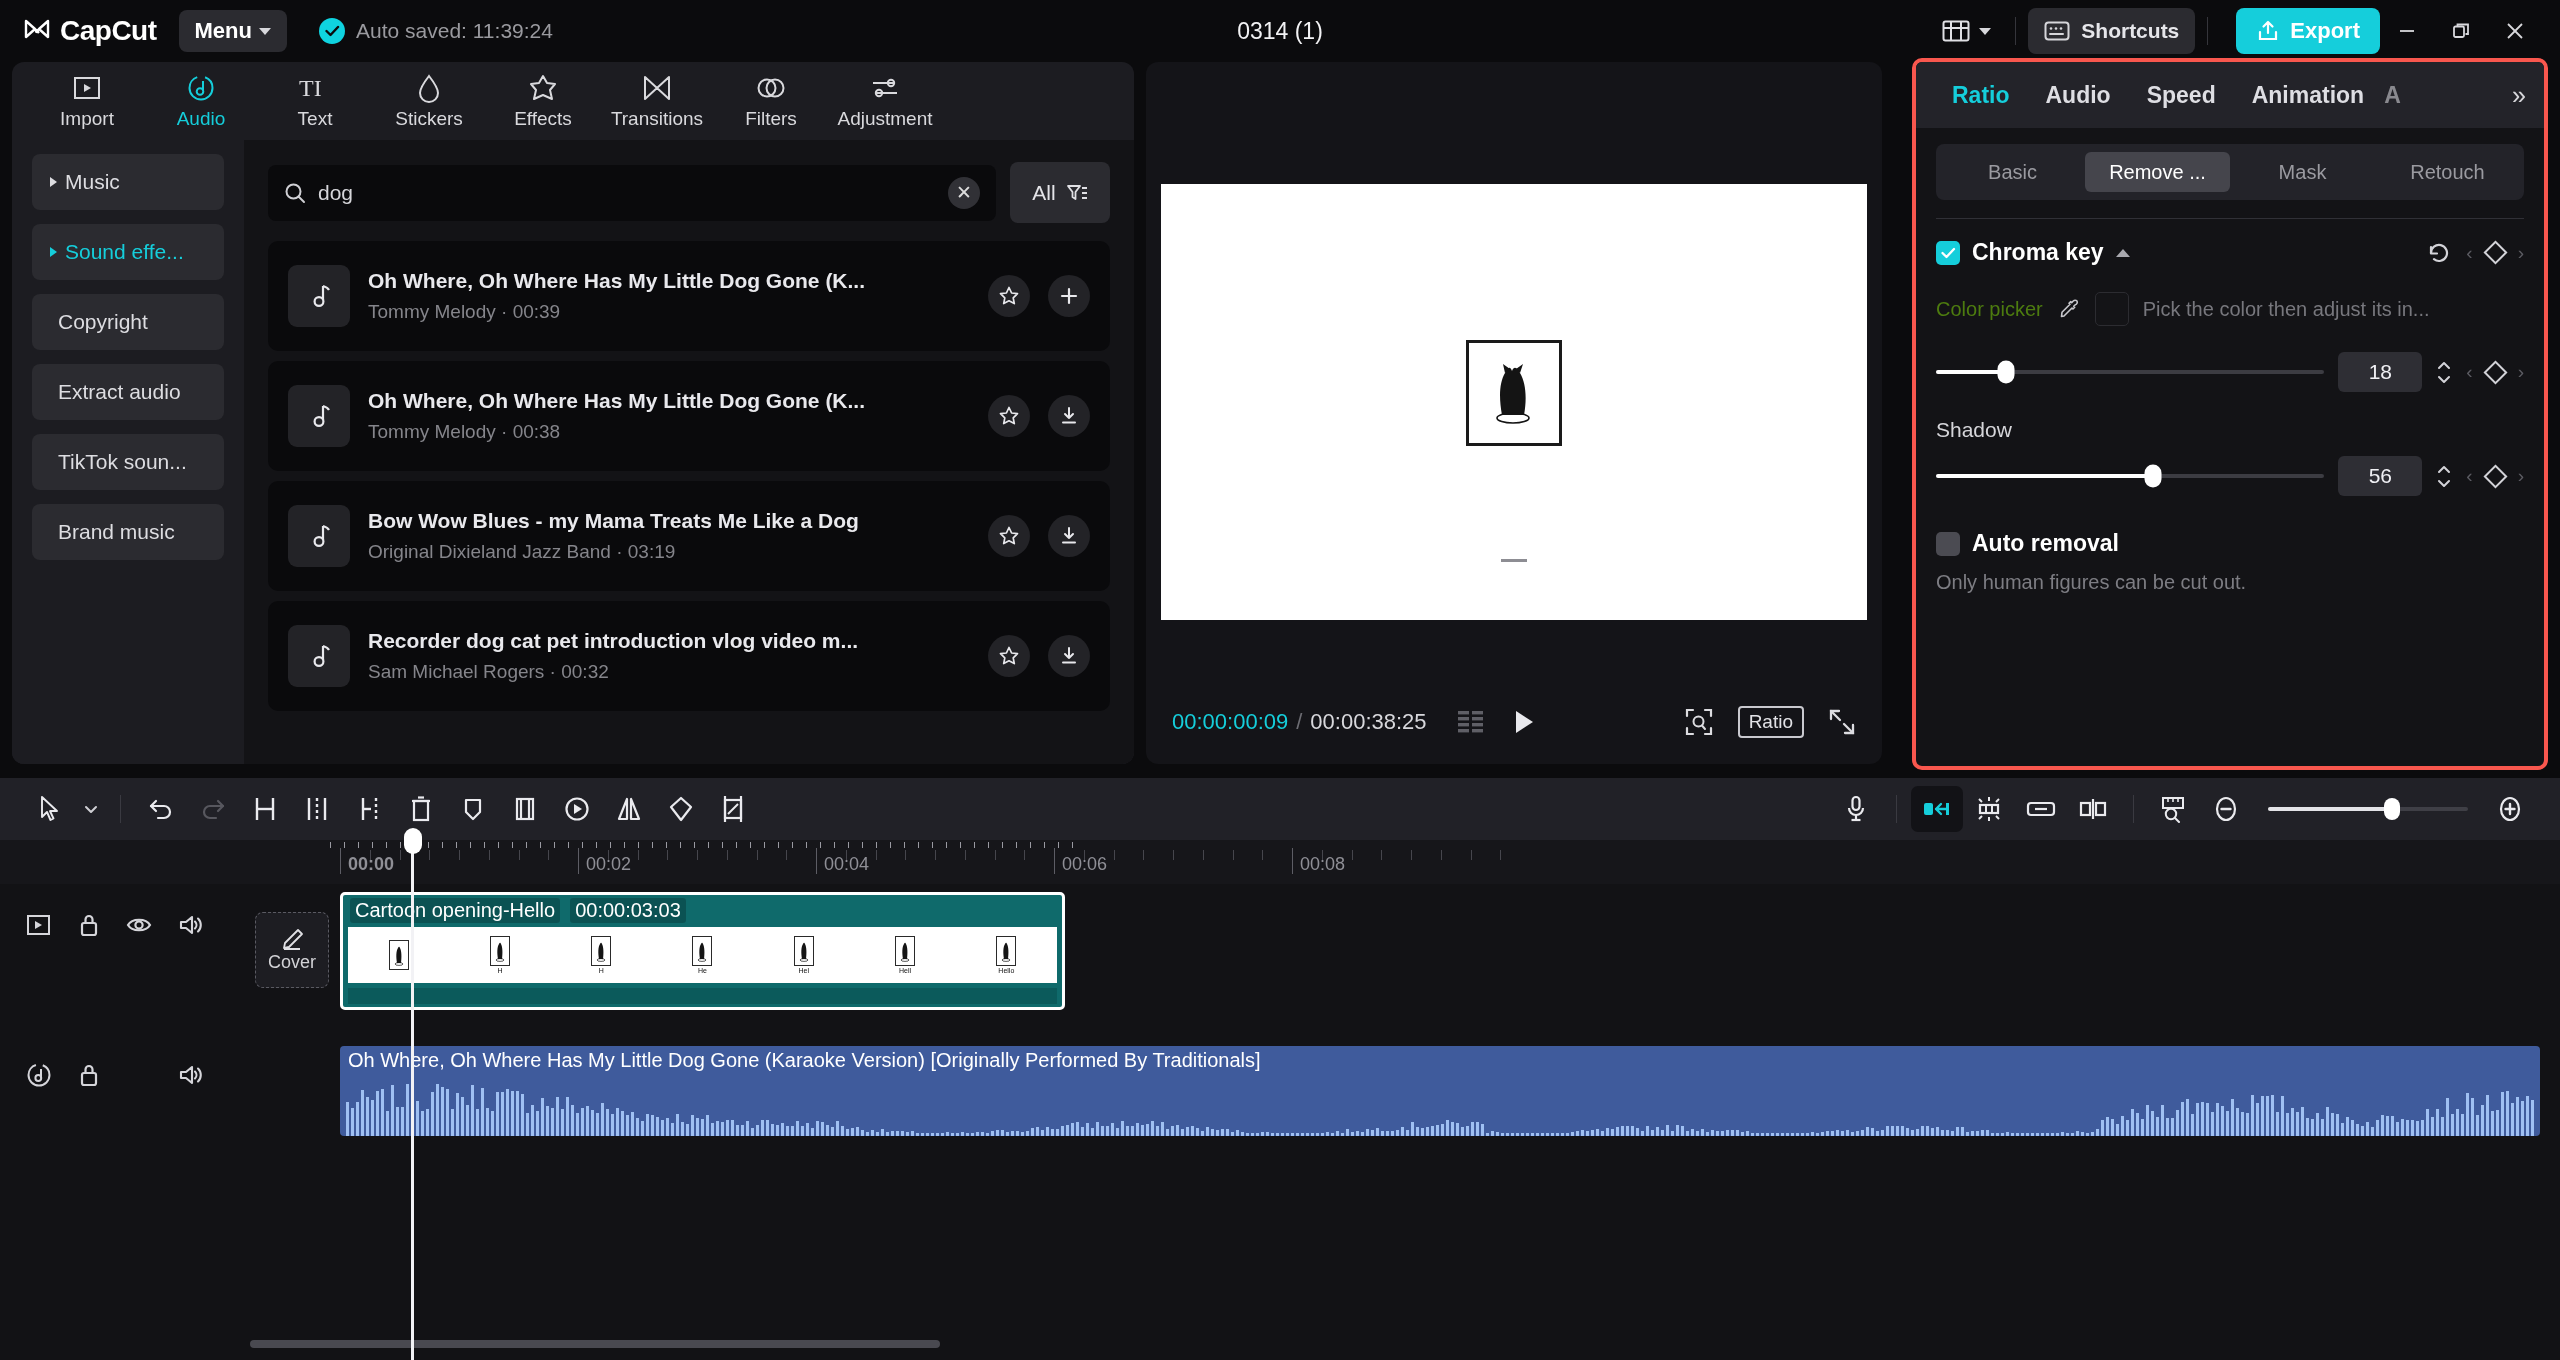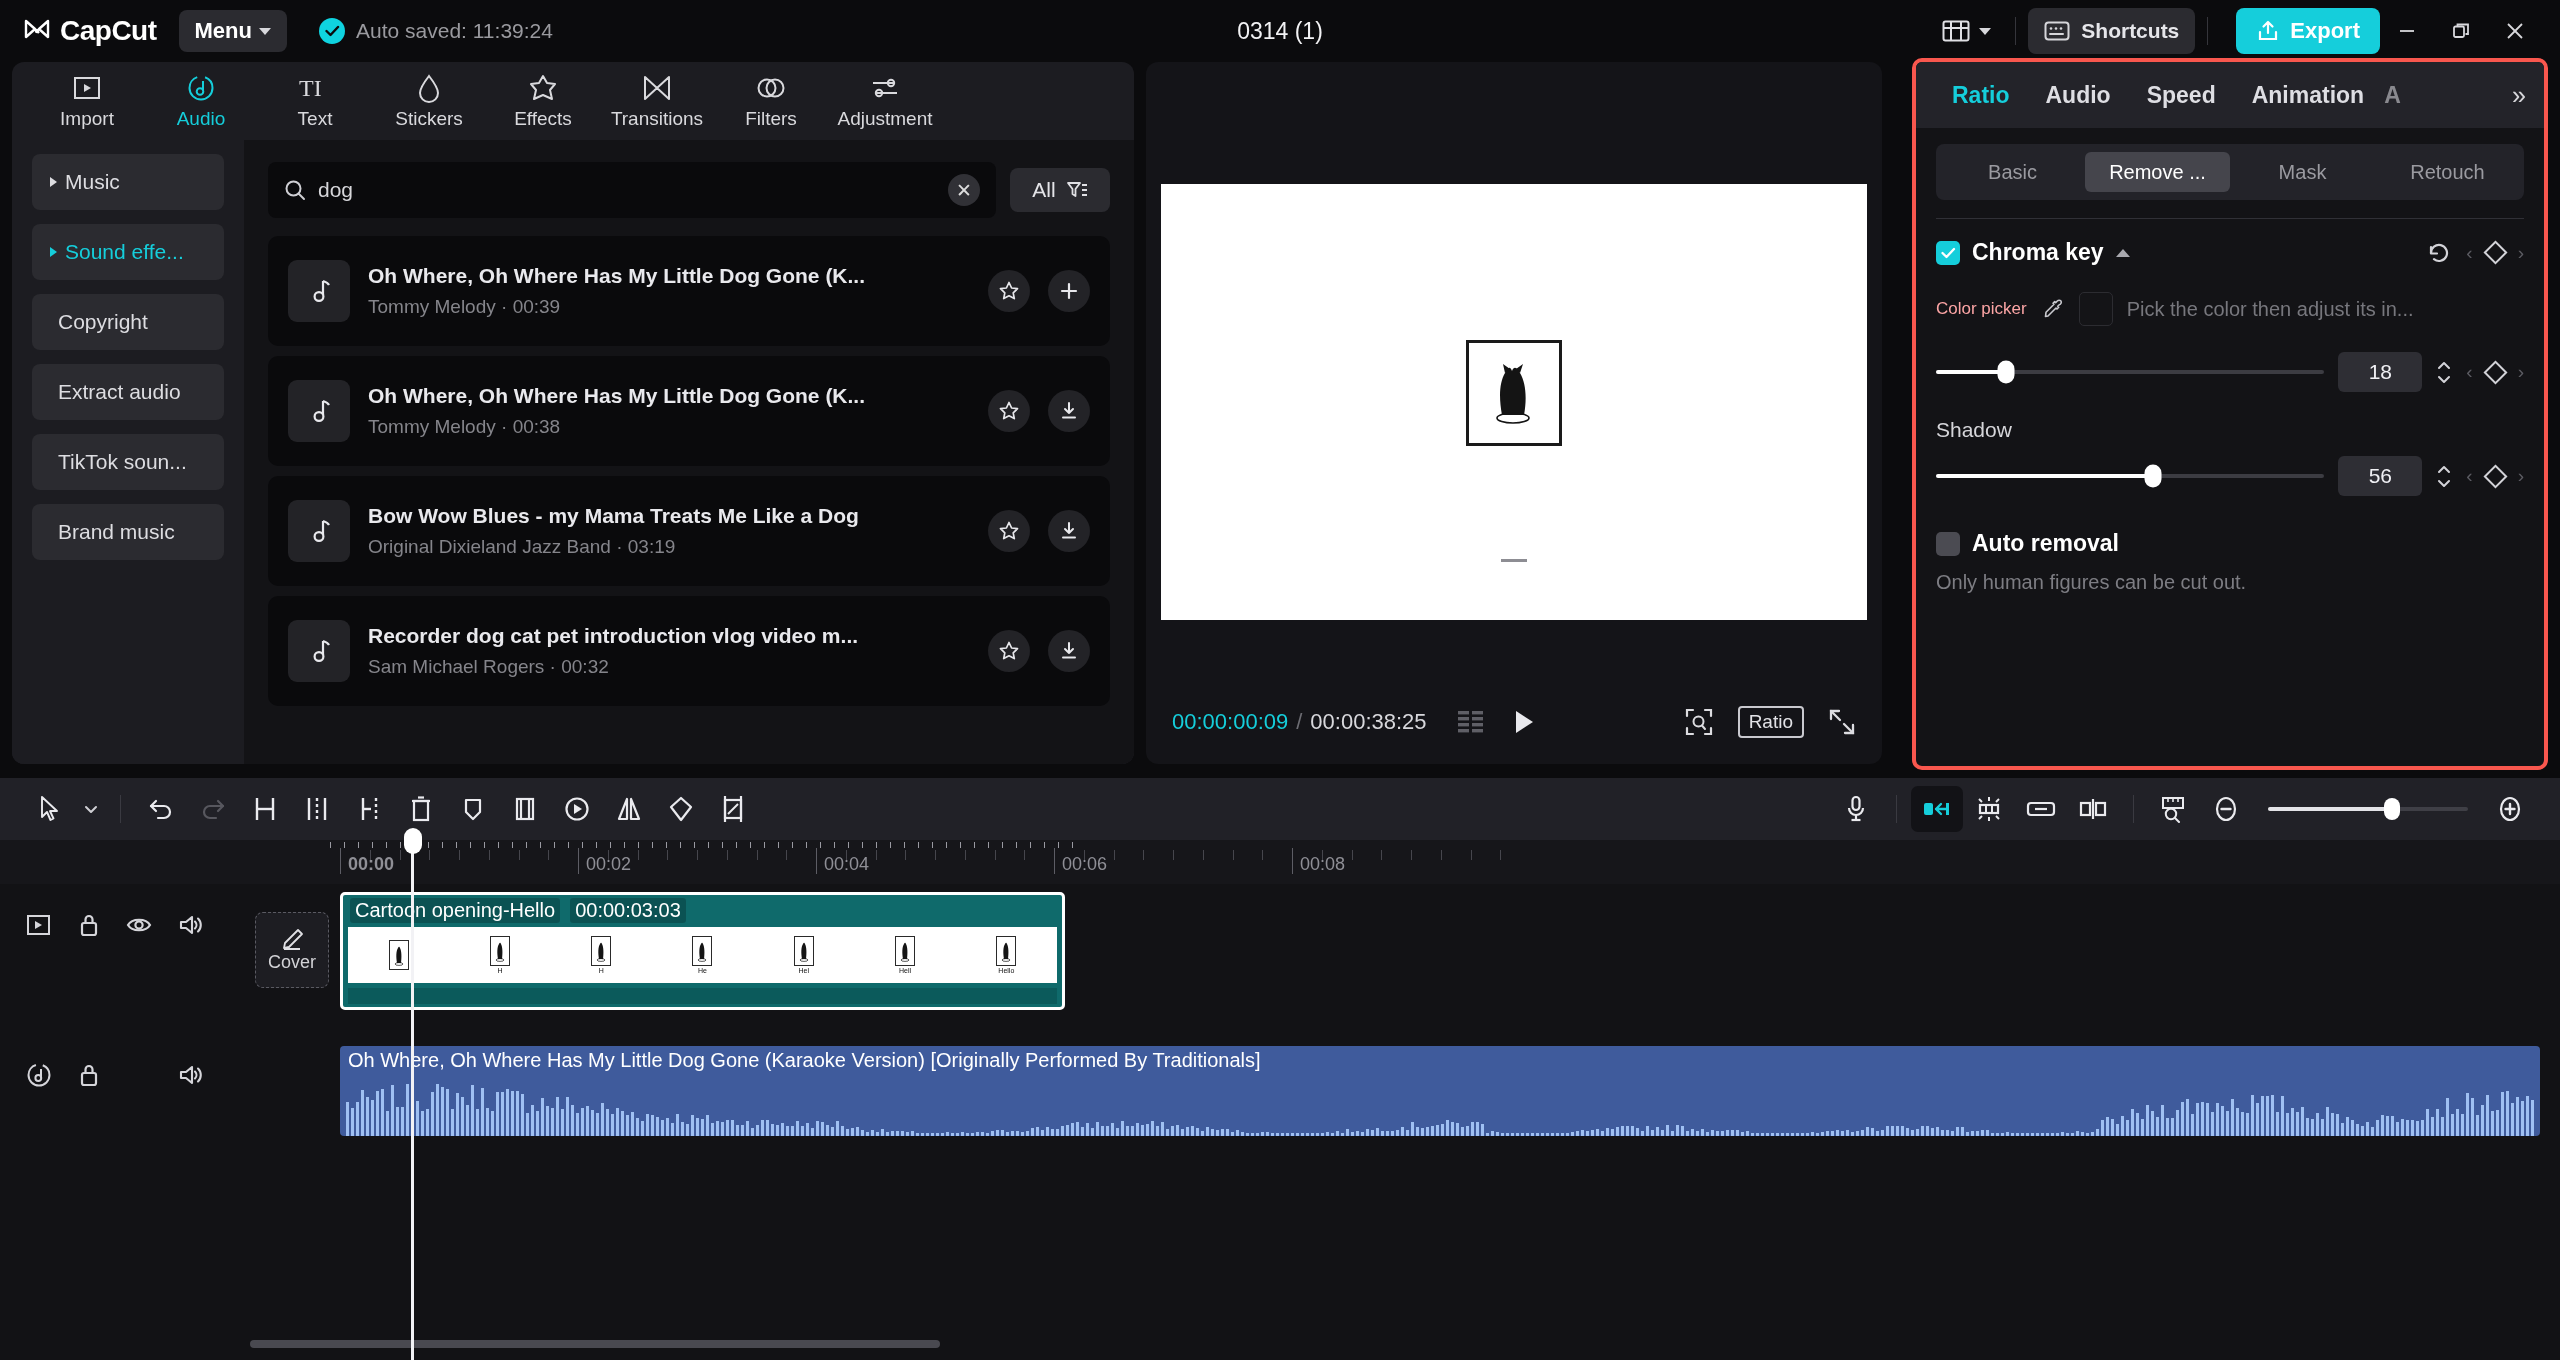--- a/index.html
+++ b/index.html
@@ -78,21 +78,21 @@
   .searchrow { display: flex; align-items: center; gap: 14px; padding: 22px 24px 0 24px; }
   .searchbox {
     flex: 1; height: 56px; background: #0a0a0c; border-radius: 8px;
     display: flex; align-items: center; padding: 0 16px; gap: 12px;
   }
   .searchbox input {
     flex: 1; background: transparent; border: none; outline: none;
     color: #d6d6da; font-size: 21px; font-family: "Liberation Sans", sans-serif;
   }
   .clear-x { width: 32px; height: 32px; border-radius: 50%; background: #313136; display:flex; align-items:center; justify-content:center; cursor:pointer; color:#ddd; font-size:19px; }
-  .allbtn { height: 44px; min-width: 100px; border-radius: 8px; background: #2b2b30; display:flex; align-items:center; justify-content:center; gap:10px; font-size:21px; color:#e4e4e8; cursor:pointer; padding:0 14px;}
+  .allbtn { height: 61px; min-width: 100px; border-radius: 8px; background: #2b2b30; display:flex; align-items:center; justify-content:center; gap:10px; font-size:21px; color:#e4e4e8; cursor:pointer; padding:0 14px;}
 
   .songlist { padding: 18px 24px 0 24px; }
   .song {
     height: 110px; background: #0a0a0c; border-radius: 10px; margin-bottom: 10px;
     display: flex; align-items: center; padding: 0 20px; gap: 18px; cursor: pointer;
   }
   .song-thumb { width: 62px; height: 62px; border-radius: 9px; background: #232327; display:flex; align-items:center; justify-content:center; }
   .song-meta { flex: 1; min-width: 0; }
   .song-title { font-size: 21px; font-weight: 700; color: #e9e9ed; white-space: nowrap; overflow: hidden; text-overflow: ellipsis; margin-bottom: 8px;}
   .song-sub { font-size: 19px; color: #85858b; white-space: nowrap; overflow: hidden; text-overflow: ellipsis; }
@@ -136,21 +136,21 @@
   .divline { height: 1px; background: #303036; margin: 18px 0 0 0; }
   .row-title { display:flex; align-items:center; gap: 12px; margin-top: 20px; }
   .cbx-on { width: 24px; height: 24px; border-radius: 5px; background: #15cedb; display:flex; align-items:center; justify-content:center; cursor:pointer;}
   .cbx-off { width: 24px; height: 24px; border-radius: 5px; background: #4b4b52; cursor:pointer;}
   .sect-name { font-size: 23px; font-weight: 700; color: #ffffff; }
   .tri-up { width:0;height:0;border-left:7px solid transparent;border-right:7px solid transparent;border-bottom:8px solid #a9a9af; cursor:pointer;}
   .row-act { margin-left:auto; display:flex; align-items:center; gap: 14px; }
   .kf-diamond { width: 17px; height: 17px; border: 2px solid #d3d3d8; transform: rotate(45deg); cursor:pointer;}
   .chev { color: #5c5c63; font-size: 19px; }
   .cp-row { display:flex; align-items:center; gap: 14px; margin-top: 26px; }
-  .cp-label { font-size: 17px; color: #fca5a5; }
+  .cp-label { font-size: 20px; color: #4d7c0f; }
   .swatch { width: 34px; height: 34px; border-radius: 5px; background: #141417; border: 1px solid #2c2c31; cursor: pointer; }
   .cp-hint { font-size: 20px; color: #77777d; white-space: nowrap; overflow: hidden; text-overflow: ellipsis; }
   .slider-block { margin-top: 26px; }
   .sl-label { font-size: 21px; color: #d6d6da; margin-bottom: 14px; }
   .sl-row { display:flex; align-items:center; gap: 14px; }
   .track { position: relative; flex: 1; height: 4px; background: #3c3c42; border-radius: 2px; }
   .track .fill { position:absolute; left:0; top:0; bottom:0; background: #ffffff; border-radius:2px; }
   .track .knob { position:absolute; top: 50%; width: 17px; height: 23px; background:#fff; border-radius: 9px; transform: translate(-50%,-50%); cursor:pointer;}
   .numbox { width: 84px; height: 40px; border-radius: 6px; background: #2e2e34; display:flex; align-items:center; justify-content:center; font-size: 21px; color:#f0f0f4; cursor: text;}
   .spin { display:flex; flex-direction:column; gap: 3px; cursor:pointer; }

